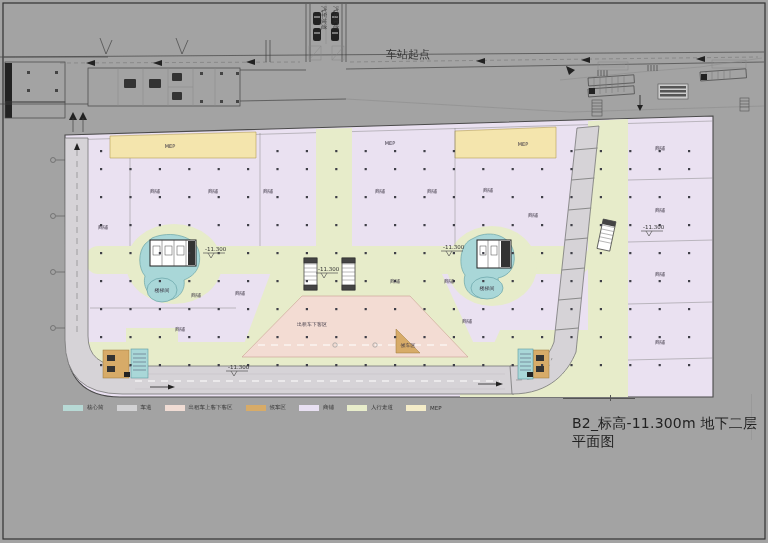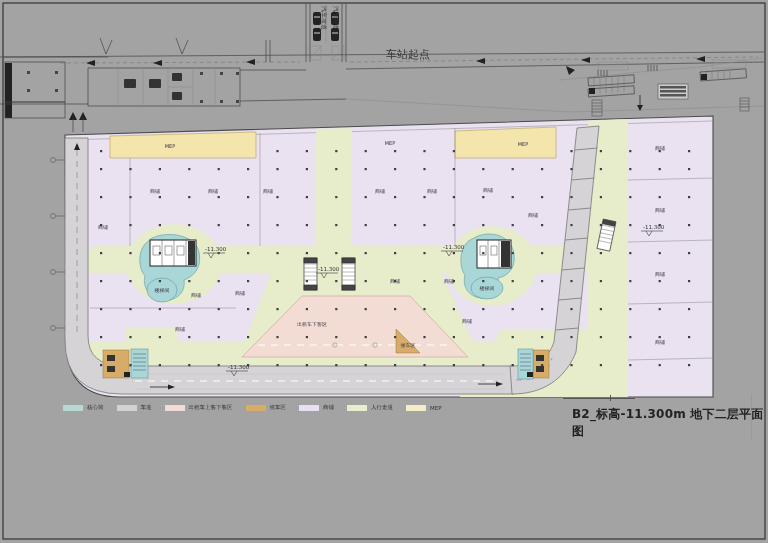--- a/index.html
+++ b/index.html
@@ -4,21 +4,21 @@
 <style>
   html,body{margin:0;padding:0;background:#e8e8e8;}
   .sheet{position:relative;width:768px;height:543px;background:#a3a3a3;
          font-family:"DejaVu Sans",sans-serif;overflow:hidden;margin:0 auto;}
   .sheet svg{position:absolute;left:0;top:0;}
   text{fill:#333;}
   .legend{position:absolute;left:63px;top:404px;display:flex;align-items:center;gap:13px;}
   .leg-item{display:flex;align-items:center;gap:4px;}
   .leg-swatch{display:inline-block;width:20px;height:6px;}
   .leg-label{font-size:5.5px;color:#333;white-space:nowrap;}
-  .title{position:absolute;left:572px;top:406px;font-size:12px;font-weight:bold;color:#222;letter-spacing:.2px;}
+  .title{position:absolute;left:572px;top:415px;font-size:14px;font-weight:normal;color:#222;letter-spacing:.2px;}
   .title-line{position:absolute;left:563px;top:398px;width:72px;height:1px;background:#555;}
   .title-tick{position:absolute;left:610px;top:395px;width:1px;height:6px;background:#555;}
   .right-rule{position:absolute;left:751px;top:394px;width:1px;height:46px;background:#999;}
   .lvl line,.lvl path{stroke:#555;stroke-width:.7;fill:none;}
   .lvl text{font-size:5.5px;fill:#333;}
   .lab{font-size:5px;fill:#3a3442;text-anchor:middle;}
   .thin{stroke:#444;stroke-width:.7;fill:none;}
   .vthin{stroke:#888;stroke-width:.5;fill:none;}
 </style>
 </head>

